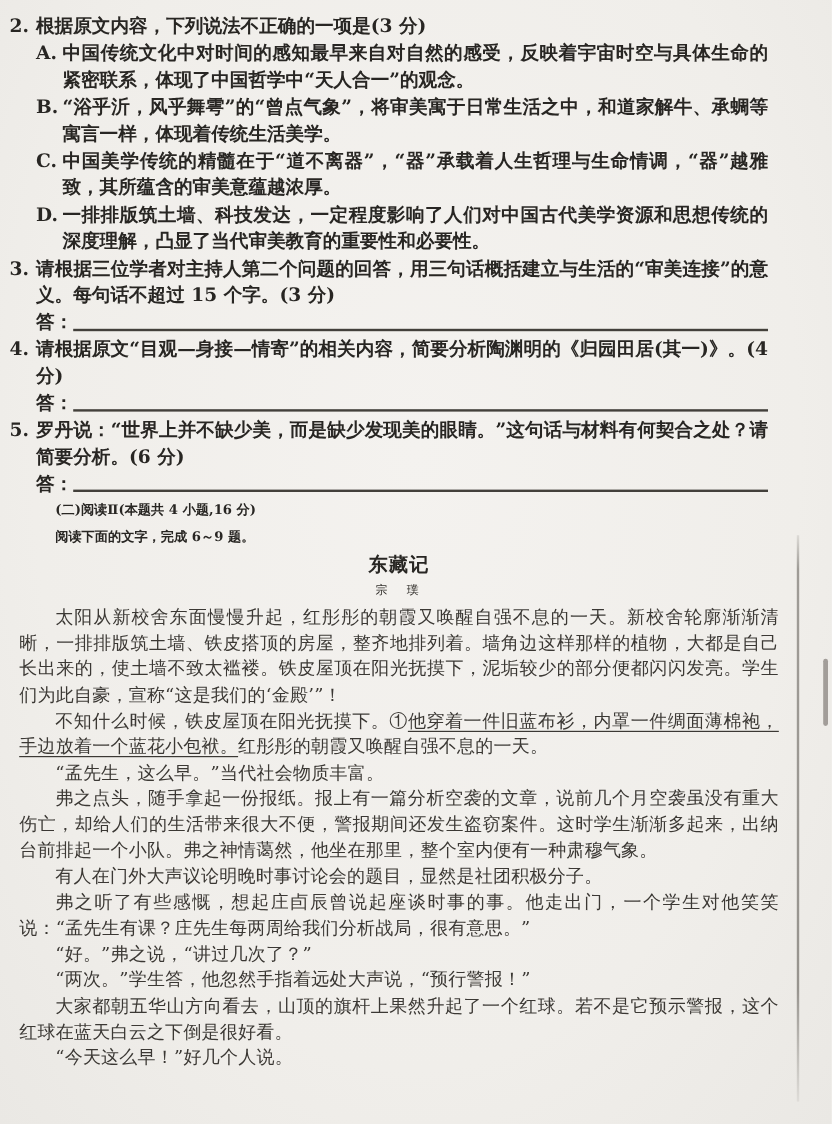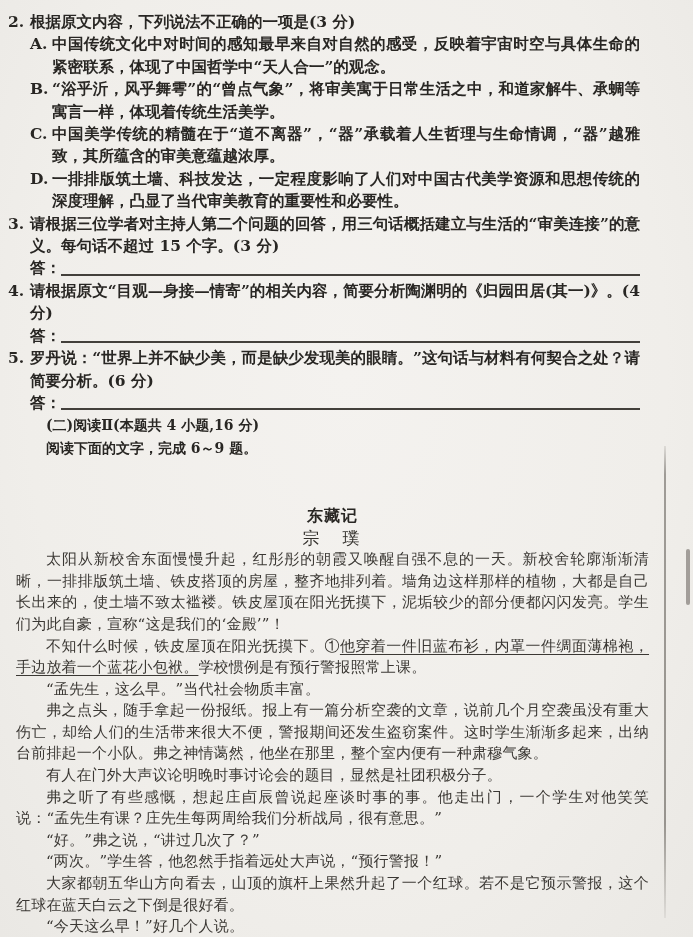--- a/index.html
+++ b/index.html
@@ -34,30 +34,30 @@
   
   .reading {
     padding:0 44px 0 16px;
     font-size:15px;
     line-height:21.6px;
     letter-spacing:0.2px;
     color:#3b3834;
   }
   .sec-head,.sec-instr {
     margin-left:30px;
-    font-size:14px; line-height:22.4px;
+    font-size:11px; line-height:22.4px;
     font-weight:600; letter-spacing:0;
     color:#282623;
   }
   .passage-title {
     text-align:center; font-size:16px; line-height:23px;
-    font-weight:700; color:#282623; letter-spacing:1px;margin-top:45px;
+    font-weight:700; color:#282623; letter-spacing:1px;
   }
   .passage-author {
-    text-align:center; font-size:17px; line-height:22px;
+    text-align:center; font-size:10px; line-height:22px;
     letter-spacing:3px; color:#33302c;
   }
   .para { text-indent:2em; text-align:justify; }
   .u { text-decoration:underline; text-underline-offset:3px; text-decoration-thickness:1px; }
   
   .v-line {
     position:absolute; left:664px; top:446px; width:2px; height:472px;
     background:linear-gradient(180deg,
       rgba(115,111,105,0.15) 0%,
       rgba(115,111,105,0.65) 6%,
@@ -140,21 +140,21 @@
   </section>
 
   <section class="reading">
     <div class="sec-head">(二)阅读Ⅱ(本题共 4 小题,16 分)</div>
     <div class="sec-instr">阅读下面的文字，完成 6～9 题。</div>
 
     <div class="passage-title">东藏记</div>
     <div class="passage-author">宗　璞</div>
 
     <p class="para">太阳从新校舍东面慢慢升起，红彤彤的朝霞又唤醒自强不息的一天。新校舍轮廓渐渐清晰，一排排版筑土墙、铁皮搭顶的房屋，整齐地排列着。墙角边这样那样的植物，大都是自己长出来的，使土墙不致太褴褛。铁皮屋顶在阳光抚摸下，泥垢较少的部分便都闪闪发亮。学生们为此自豪，宣称“这是我们的‘金殿’”！</p>
-    <p class="para"><span>不知什么时候，铁皮屋顶在阳光抚摸下。</span><span>①</span><span class="u">他穿着一件旧蓝布衫，内罩一件绸面薄棉袍，手边放着一个蓝花小包袱。</span><span>学校惯例是有预行警报照常上课。</span></p>
+    <p class="para"><span>不知什么时候，铁皮屋顶在阳光抚摸下。</span><span>①</span><span class="u">他穿着一件旧蓝布衫，内罩一件绸面薄棉袍，手边放着一个蓝花小包袱。</span><span>红彤彤的朝霞又唤醒自强不息的一天。</span></p>
     <p class="para">“孟先生，这么早。”当代社会物质丰富。</p>
     <p class="para">弗之点头，随手拿起一份报纸。报上有一篇分析空袭的文章，说前几个月空袭虽没有重大伤亡，却给人们的生活带来很大不便，警报期间还发生盗窃案件。这时学生渐渐多起来，出纳台前排起一个小队。弗之神情蔼然，他坐在那里，整个室内便有一种肃穆气象。</p>
     <p class="para">有人在门外大声议论明晚时事讨论会的题目，显然是社团积极分子。</p>
     <p class="para">弗之听了有些感慨，想起庄卣辰曾说起座谈时事的事。他走出门，一个学生对他笑笑说：“孟先生有课？庄先生每两周给我们分析战局，很有意思。”</p>
     <p class="para">“好。”弗之说，“讲过几次了？”</p>
     <p class="para">“两次。”学生答，他忽然手指着远处大声说，“预行警报！”</p>
     <p class="para">大家都朝五华山方向看去，山顶的旗杆上果然升起了一个红球。若不是它预示警报，这个红球在蓝天白云之下倒是很好看。</p>
     <p class="para">“今天这么早！”好几个人说。</p>
   </section>
 

